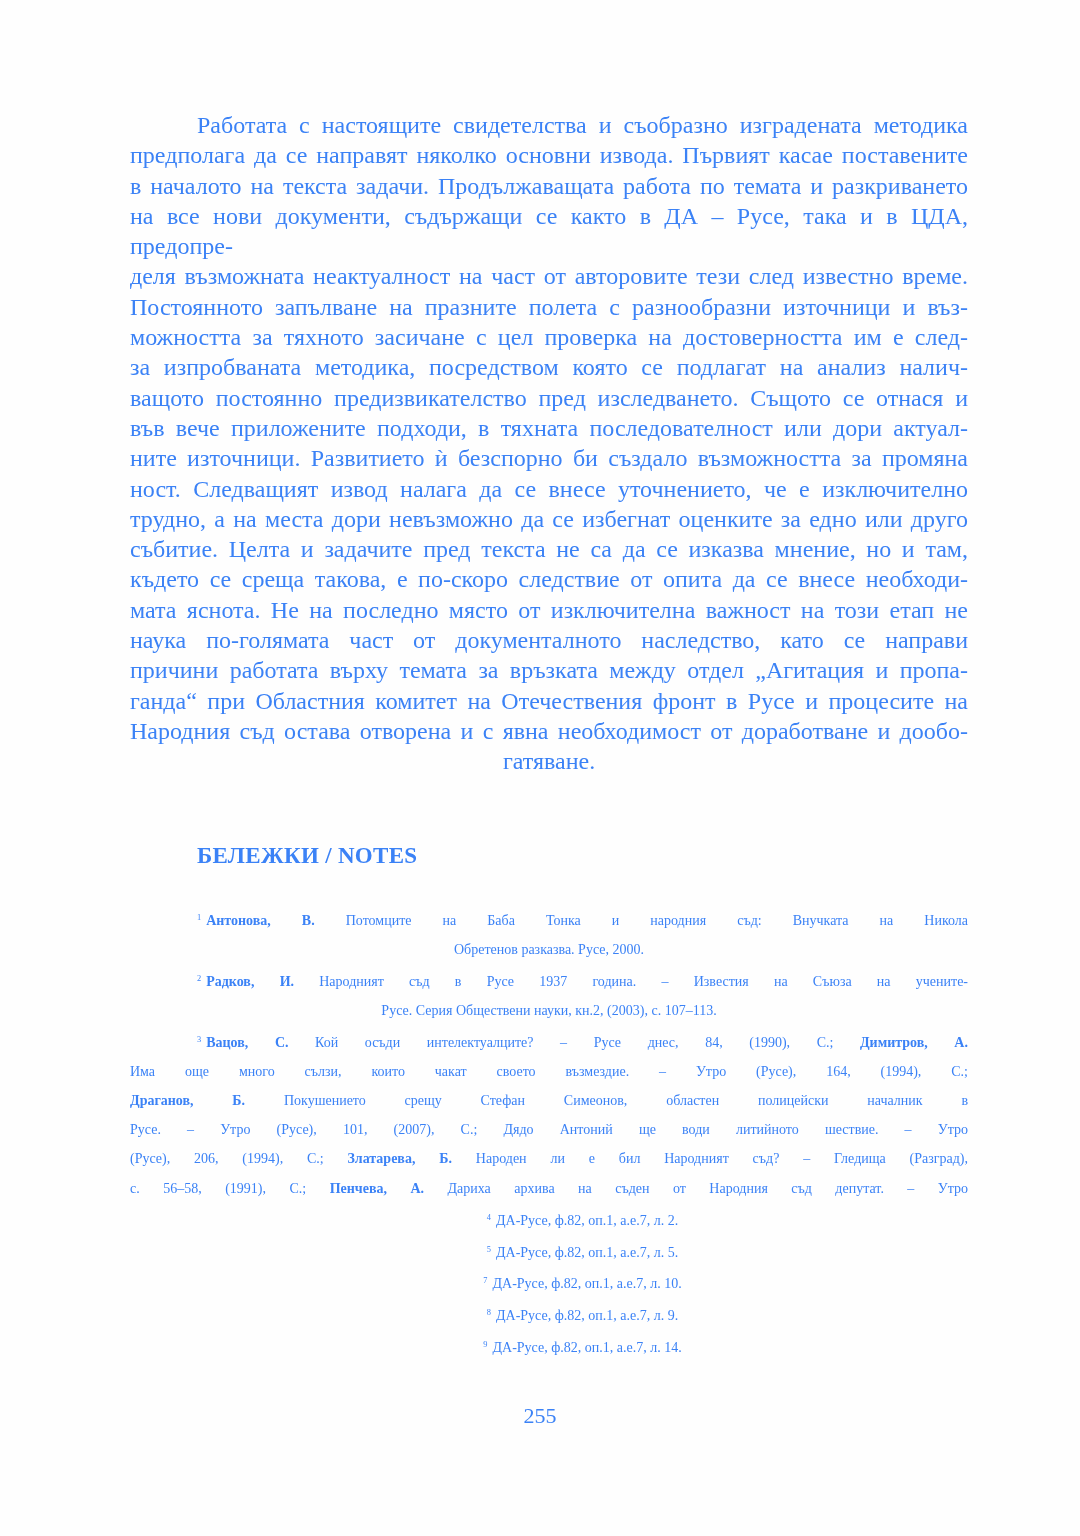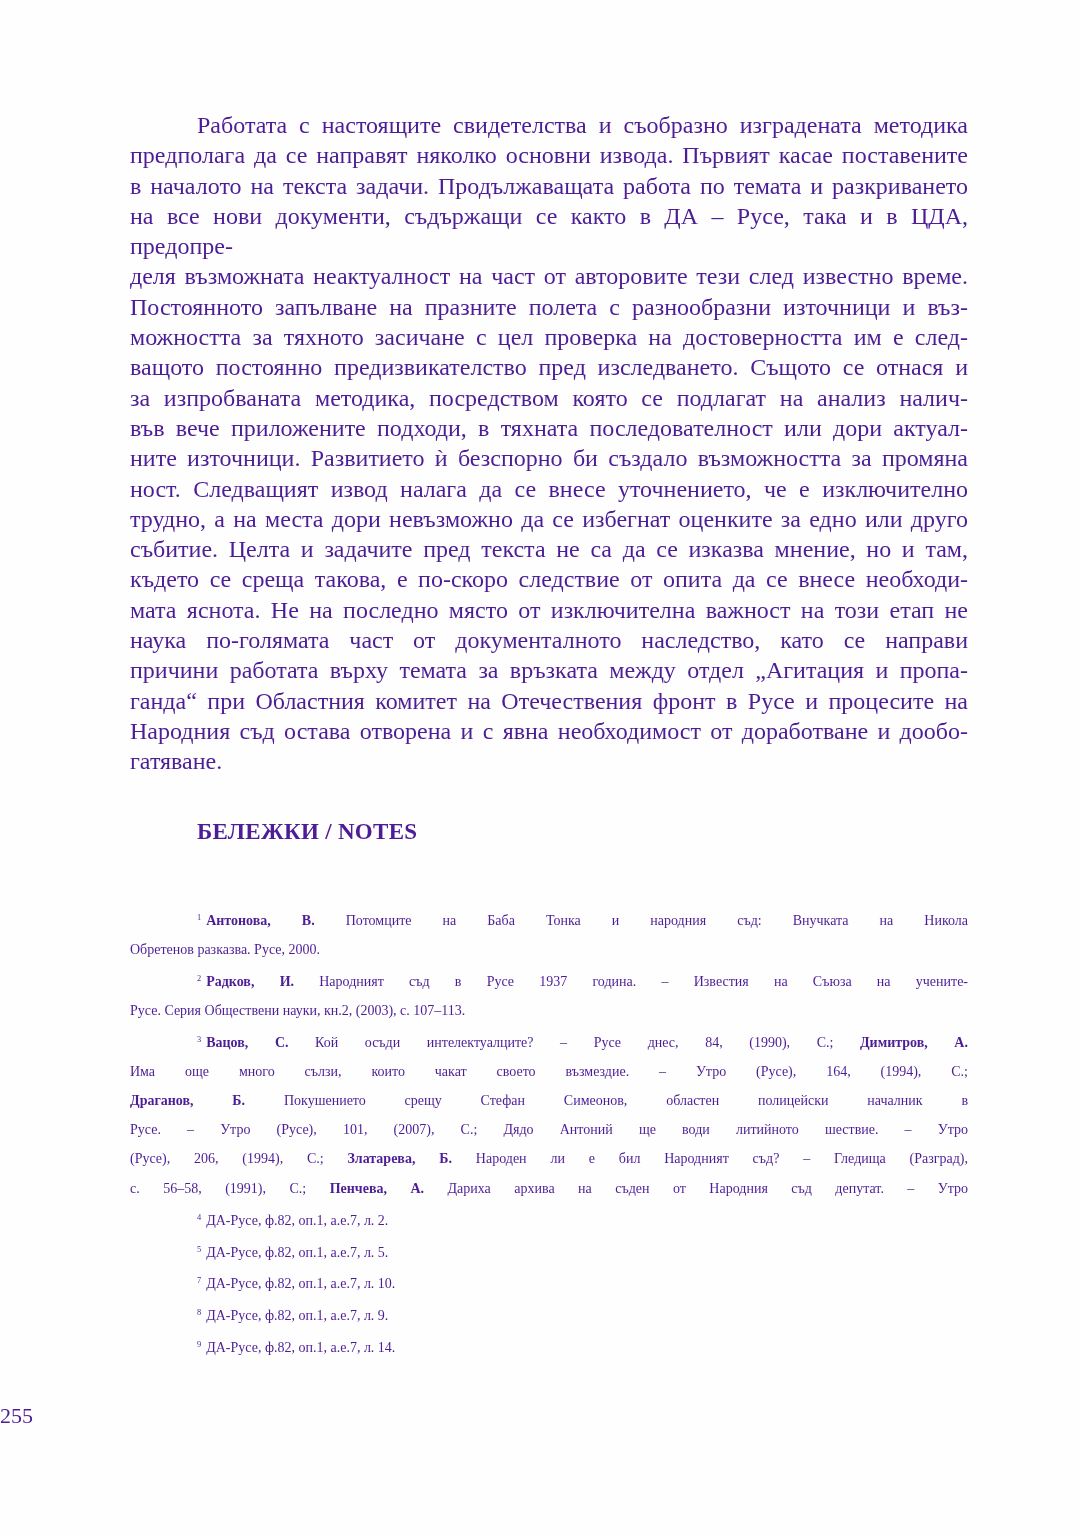--- a/index.html
+++ b/index.html
@@ -1,39 +1,39 @@
 <!DOCTYPE html>
 <html><head>
 <meta charset="utf-8">
 <style>
   html, body { margin: 0; padding: 0; background: #ffffff; }
   .page {
     position: relative;
     width: 1080px;
     height: 1536px;
     background: #fefefe;
-    color: #4c1d95;
+    color: #3b82f6;
     font-family: "Liberation Serif", "DejaVu Serif", serif;
     overflow: hidden;
   }
   .body-text {
     position: absolute;
     left: 130px;
     top: 110px;
     width: 838px;
     font-size: 24px;
     line-height: 30.3px;
   }
-  .line { width: 100%; box-sizing: border-box; text-align: left; }
+  .line { width: 100%; box-sizing: border-box; text-align: center; }
   .line.justify { text-align: justify; text-align-last: justify; }
   .line.indent { padding-left: 67px; }
   .notes-heading {
     position: absolute;
     left: 197px;
-    top: 819px;
+    top: 843px;
     margin: 0;
     font-size: 23px;
     font-weight: bold;
     letter-spacing: 0.3px;
   }
   .footnotes {
     position: absolute;
     left: 130px;
     top: 903px;
     width: 838px;
@@ -44,37 +44,38 @@
   .fnref {
     font-size: 0.6em;
     vertical-align: 0.55em;
     margin-right: 5px;
   }
   .page-number {
     position: absolute;
     left: 0;
     top: 1403px;
     width: 100%;
+    text-align: center;
     font-size: 22px;
   }
 </style>
 </head>
 <body>
 
 <div class="page">
   <div class="body-text">
       <div class="line indent justify"><span>Работата с настоящите свидетелства и съобразно изградената методика</span></div>
       <div class="line justify"><span>предполага да се направят няколко основни извода. Първият касае поставените</span></div>
       <div class="line justify"><span>в началото на текста задачи. Продължаващата работа по темата и разкриването</span></div>
       <div class="line justify"><span>на все нови документи, съдържащи се както в ДА – Русе, така и в ЦДА, предопре-</span></div>
       <div class="line justify"><span>деля възможната неактуалност на част от авторовите тези след известно време.</span></div>
       <div class="line justify"><span>Постоянното запълване на празните полета с разнообразни източници и въз-</span></div>
       <div class="line justify"><span>можността за тяхното засичане с цел проверка на достоверността им е след-</span></div>
+      <div class="line justify"><span>за изпробваната методика, посредством която се подлагат на анализ налич-</span></div>
       <div class="line justify"><span>ващото постоянно предизвикателство пред изследването. Същото се отнася и</span></div>
-      <div class="line justify"><span>за изпробваната методика, посредством която се подлагат на анализ налич-</span></div>
       <div class="line justify"><span>във вече приложените подходи, в тяхната последователност или дори актуал-</span></div>
       <div class="line justify"><span>ните източници. Развитието ѝ безспорно би създало възможността за промяна</span></div>
       <div class="line justify"><span>ност. Следващият извод налага да се внесе уточнението, че е изключително</span></div>
       <div class="line justify"><span>трудно, а на места дори невъзможно да се избегнат оценките за едно или друго</span></div>
       <div class="line justify"><span>събитие. Целта и задачите пред текста не са да се изказва мнение, но и там,</span></div>
       <div class="line justify"><span>където се среща такова, е по-скоро следствие от опита да се внесе необходи-</span></div>
       <div class="line justify"><span>мата яснота. Не на последно място от изключителна важност на този етап не</span></div>
       <div class="line justify"><span>наука по-голямата част от документалното наследство, като се направи</span></div>
       <div class="line justify"><span>причини работата върху темата за връзката между отдел „Агитация и пропа-</span></div>
       <div class="line justify"><span>ганда“ при Областния комитет на Отечествения фронт в Русе и процесите на</span></div>

